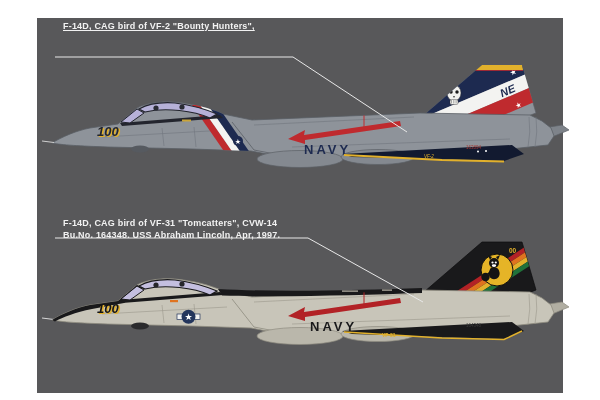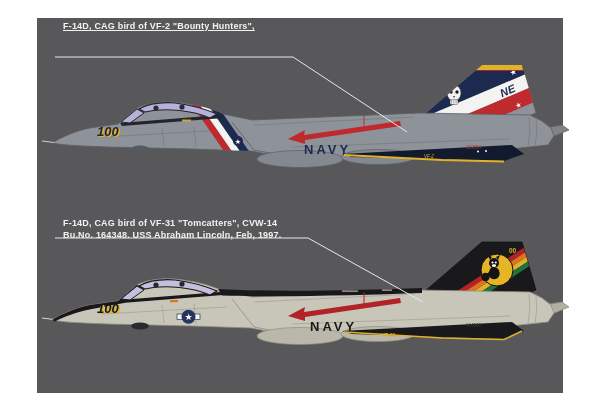--- a/index.html
+++ b/index.html
@@ -18,21 +18,21 @@
 <body>
 
 <div class="panel">
 
   <div class="caption caption-1">
     <div>F-14D, CAG bird of VF-2 "Bounty Hunters",</div>
   </div>
 
   <div class="caption caption-2">
     <div>F-14D, CAG bird of VF-31 "Tomcatters", CVW-14</div>
-    <div>Bu.No. 164348. USS Abraham Lincoln, Feb, 1997.</div>
+    <div>Bu.No. 164348. USS Abraham Lincoln, Apr, 1997.</div>
   </div>
 
   <svg class="leaders" width="526" height="375" viewBox="0 0 526 375">
     <polyline points="18,39 256,39 370,114" fill="none" stroke="#e8e8e8" stroke-width="1"></polyline>
     <polyline points="18,220 271,220 386,284" fill="none" stroke="#e8e8e8" stroke-width="1"></polyline>
   </svg>
 
   <svg class="ac ac-1" width="530" height="125" viewBox="0 0 530 125">
     <defs>
       <clipPath id="fuse1">

